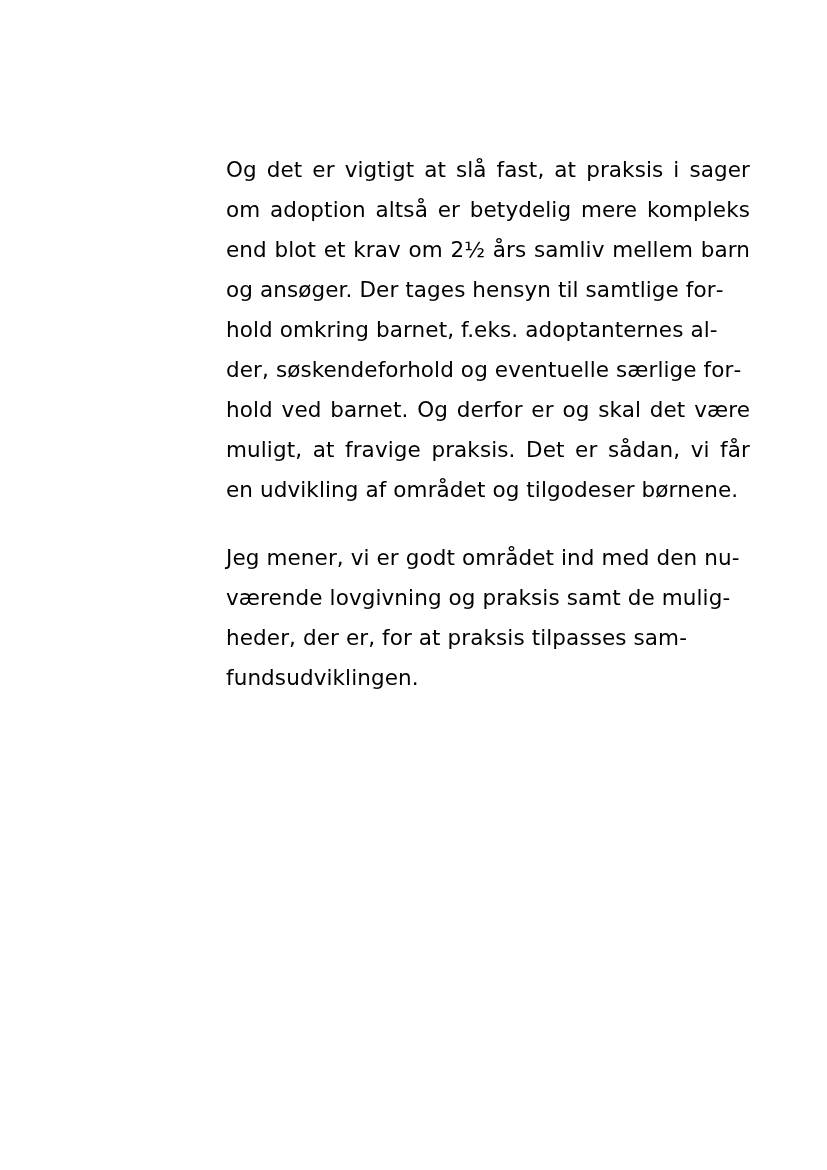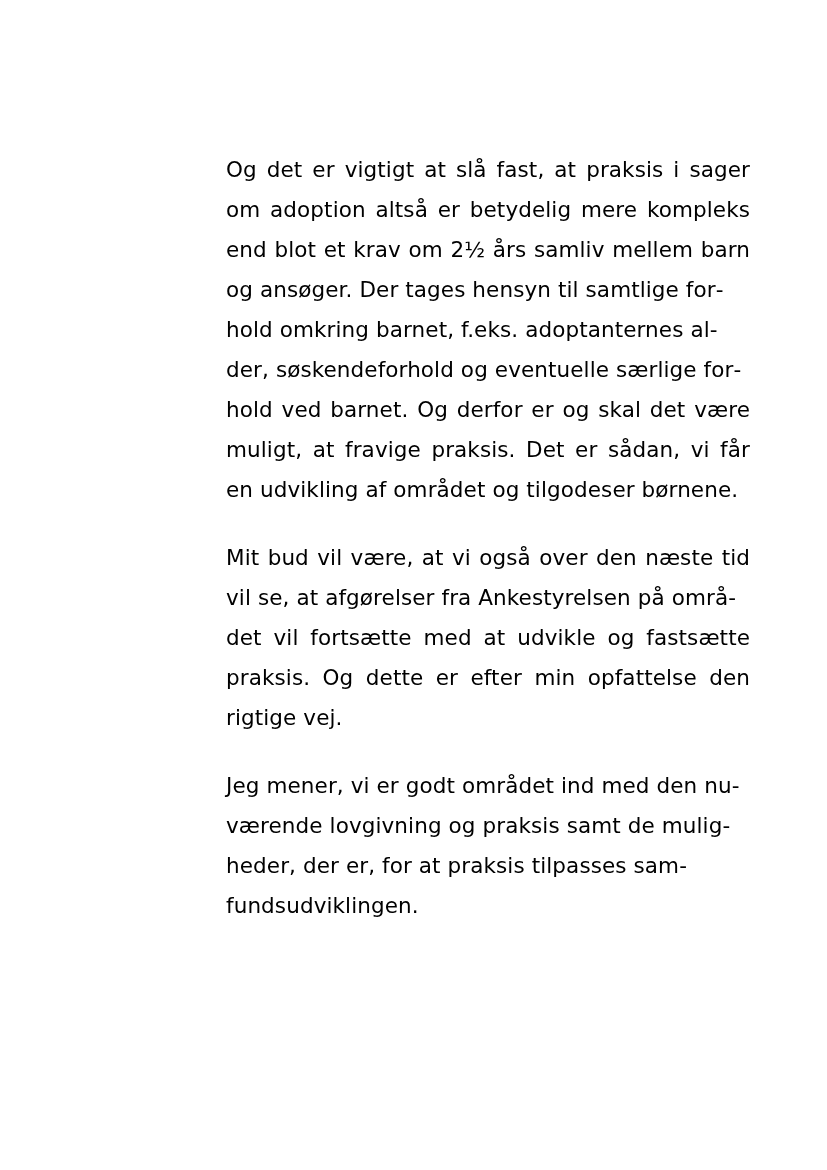--- a/index.html
+++ b/index.html
@@ -56,22 +56,20 @@
 </head>
 <body>
 
 <div id="page">
 
   <div id="content">
     <p class="para">Og det er vigtigt at slå fast, at praksis i sager om adoption altså er betydelig mere kompleks end blot et krav om 2½ års samliv mellem barn og ansøger. Der tages hensyn til samtlige for‑
 hold omkring barnet, f.eks. adoptanternes al‑
 der, søskendeforhold og eventuelle særlige for‑
 hold ved barnet. Og derfor er og skal det være muligt, at fravige praksis. Det er sådan, vi får en udvikling af området og tilgodeser børnene.</p>
-    <p class="para">Mit bud vil være, at vi også over den næste tid vil se, at afgørelser fra Ankestyrelsen på områ‑
-det vil fortsætte med at udvikle og fastsætte praksis. Og dette er efter min opfattelse den rigtige vej.</p>
     <p class="para">Jeg mener, vi er godt området ind med den nu‑
 værende lovgivning og praksis samt de mulig‑
 heder, der er, for at praksis tilpasses sam‑
 fundsudviklingen.</p>
   </div>
 
   <div id="footer">
     <span id="footer-text">Side 4 af 11</span>
   </div>
 

